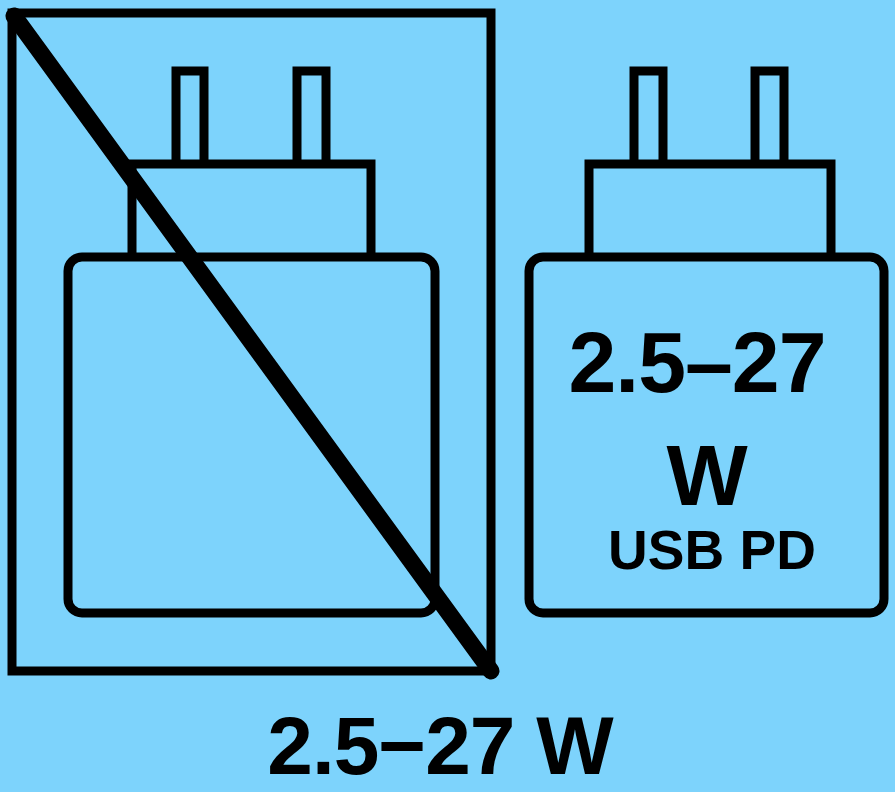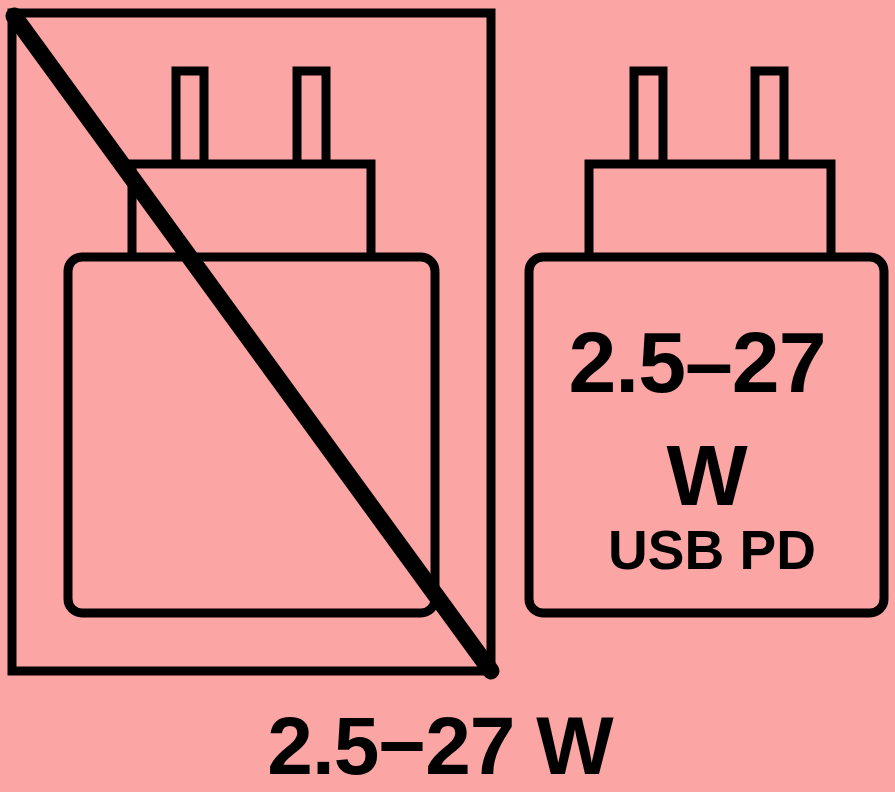--- a/index.html
+++ b/index.html
@@ -7,21 +7,21 @@
     padding: 0;
     background: #ffffff;
   }
   body {
     font-family: "Liberation Sans", sans-serif;
   }
   #stage {
     position: relative;
     width: 895px;
     height: 792px;
-    background: #fca5a5;
+    background: #7dd3fc;
     overflow: hidden;
   }
   #icon-svg {
     position: absolute;
     left: 0;
     top: 0;
     width: 895px;
     height: 792px;
     display: block;
   }

